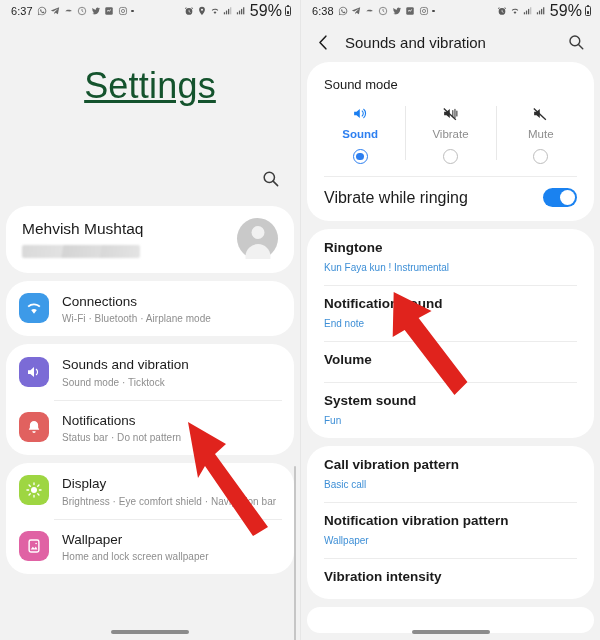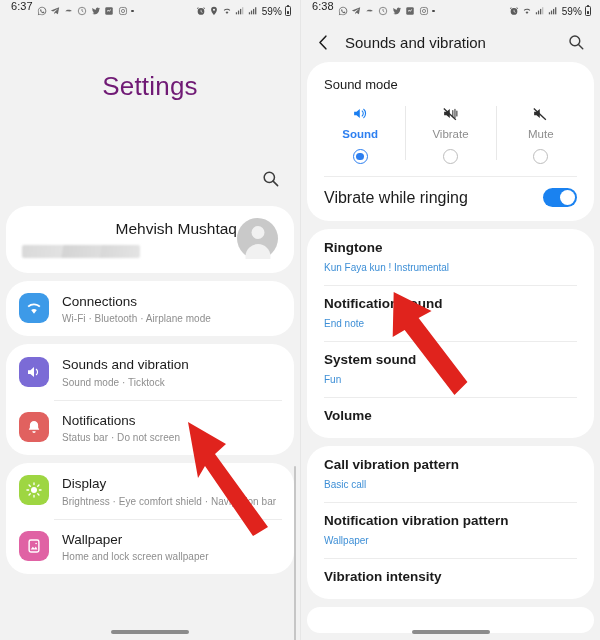--- a/index.html
+++ b/index.html
@@ -15,52 +15,52 @@
     position: relative;
     background: #f2f2f2;
     overflow: hidden;
   }
   .phone.left  { background: #f2f2f2; }
   .phone.right { background: #f2f2f2; border-left: 1px solid #e6e6e6; }
 
   
   .statusbar {
     height: 22px;
-    display: flex; 
+    display: flex; align-items: center;
     padding: 0 9px 0 11px;
     font-size: 10.5px; color: #2b2b2b;
     letter-spacing: .1px;
   }
   .sb-clock { font-size: 11px; font-weight: 400; color: #1d1d1d; margin-right: 4px; }
   .sb-left { display: flex; align-items: center; gap: 3.5px; }
   .sb-right { display: flex; align-items: center; gap: 3px; margin-left: auto; }
   .sb-ico { width: 10px; height: 10px; display: inline-block; opacity: .82; }
   .sb-ico svg { display:block; width:100%; height:100%; }
   .sb-dot { width: 2.5px; height: 2.5px; border-radius: 50%; background: #4a4a4a; display:inline-block; }
-  .sb-batt { font-size: 10px; color:#1d1d1d; margin-left: 1px; }
+  .sb-batt { font-size: 16px; color:#1d1d1d; margin-left: 1px; }
   .sb-battico { width: 6px; height: 10px; border: 1.2px solid #3a3a3a; border-radius: 1.5px; position: relative; }
   .sb-battico:before { content:""; position:absolute; left:1.4px; right:1.4px; top:-2.2px; height:1.4px; background:#3a3a3a; border-radius:1px;}
   .sb-battico:after { content:""; position:absolute; left:0.6px; right:0.6px; bottom:0.6px; height:45%; background:#3a3a3a; border-radius:.5px;}
 
   
   .big-title-area { height: 128px; display: flex; align-items: center; justify-content: center; }
-  .big-title { font-size: 26px; color: #701a75; font-weight: 400; letter-spacing: .2px; }
+  .big-title { font-size: 36px; color: #14532d; font-weight: 400; letter-spacing: .2px; text-decoration: underline; }
   .search-row { height: 56px; display:flex; align-items:center; justify-content:flex-end; padding-right: 20px; }
   .mag { width: 19px; height: 19px; color: #3c3c3c; }
   .mag svg { display:block; width:100%; height:100%; }
 
   
   .cardwrap { padding: 0 6px; position: relative; }
   .card { background: #ffffff; border-radius: 22px; margin-bottom: 9px; overflow: hidden; }
   .card.tight { margin-bottom: 8px; }
 
   
   .profile { display:flex; align-items:center; padding: 12px 16px 14px 16px; }
   .profile .ptext { flex: 1; }
-  .pname { font-size: 15.5px; color: #1b1b1b; margin-bottom: 7px; text-align: right; }
+  .pname { font-size: 15.5px; color: #1b1b1b; margin-bottom: 7px; }
   .pmail {
     width: 118px; height: 13px; border-radius: 2px;
     background: linear-gradient(100deg,#d9d9d9 0%, #e2e2e2 34%, #d4d4d4 35%, #dedede 66%, #d8d8d8 67%, #e4e4e4 100%);
     filter: blur(1.1px);
   }
   .avatar { width: 41px; height: 41px; border-radius: 50%; background: #c9c9c9; position: relative; flex: 0 0 auto; }
   .avatar:before { content:""; position:absolute; left:50%; top:8px; transform:translateX(-50%); width:13px; height:13px; border-radius:50%; background:#f1f1f1;}
   .avatar:after { content:""; position:absolute; left:50%; bottom:0; transform:translateX(-50%); width:25px; height:15px; border-radius:13px 13px 0 0; background:#f1f1f1;}
 
   
@@ -260,21 +260,21 @@
           </span>
         </div>
         <div class="srow">
           <span class="sico" style="background:#e1615f">
             <svg viewBox="0 0 24 24" fill="#fff">
                 <path d="M12 4a5.5 5.5 0 00-5.5 5.5v3.2L5 15.5h14l-1.5-2.8V9.5A5.5 5.5 0 0012 4zm0 16a2.3 2.3 0 002.3-2.3H9.7A2.3 2.3 0 0012 20z"></path>
               </svg>
           </span>
           <span class="stext">
             <span class="stitle">Notifications</span>
-            <div class="ssub">Status bar  ·  Do not screen</div>
+            <div class="ssub">Status bar  ·  Do not pattern</div>
           </span>
         </div>
       </div>
 
       <div class="card">
         <div class="srow">
           <span class="sico" style="background:#9ed642">
             <svg viewBox="0 0 24 24" fill="#fff">
                 <circle cx="12" cy="12" r="4"></circle>
                 <g stroke="#fff" stroke-width="1.8" stroke-linecap="round">
@@ -459,26 +459,26 @@
 
       <div class="card tight">
         <div class="lrow">
           <div class="ltitle">Ringtone</div>
           <div class="lsub">Kun Faya kun ! Instrumental</div>
         </div>
         <div class="lrow">
           <div class="ltitle">Notification sound</div>
           <div class="lsub">End note</div>
         </div>
+        <div class="lrow" style="padding-bottom:15px;">
+          <div class="ltitle">Volume</div>
+        </div>
         <div class="lrow">
           <div class="ltitle">System sound</div>
           <div class="lsub">Fun</div>
-        </div>
-        <div class="lrow" style="padding-bottom:15px;">
-          <div class="ltitle">Volume</div>
         </div>
       </div>
 
       <div class="card tight">
         <div class="lrow">
           <div class="ltitle">Call vibration pattern</div>
           <div class="lsub">Basic call</div>
         </div>
         <div class="lrow">
           <div class="ltitle">Notification vibration pattern</div>

